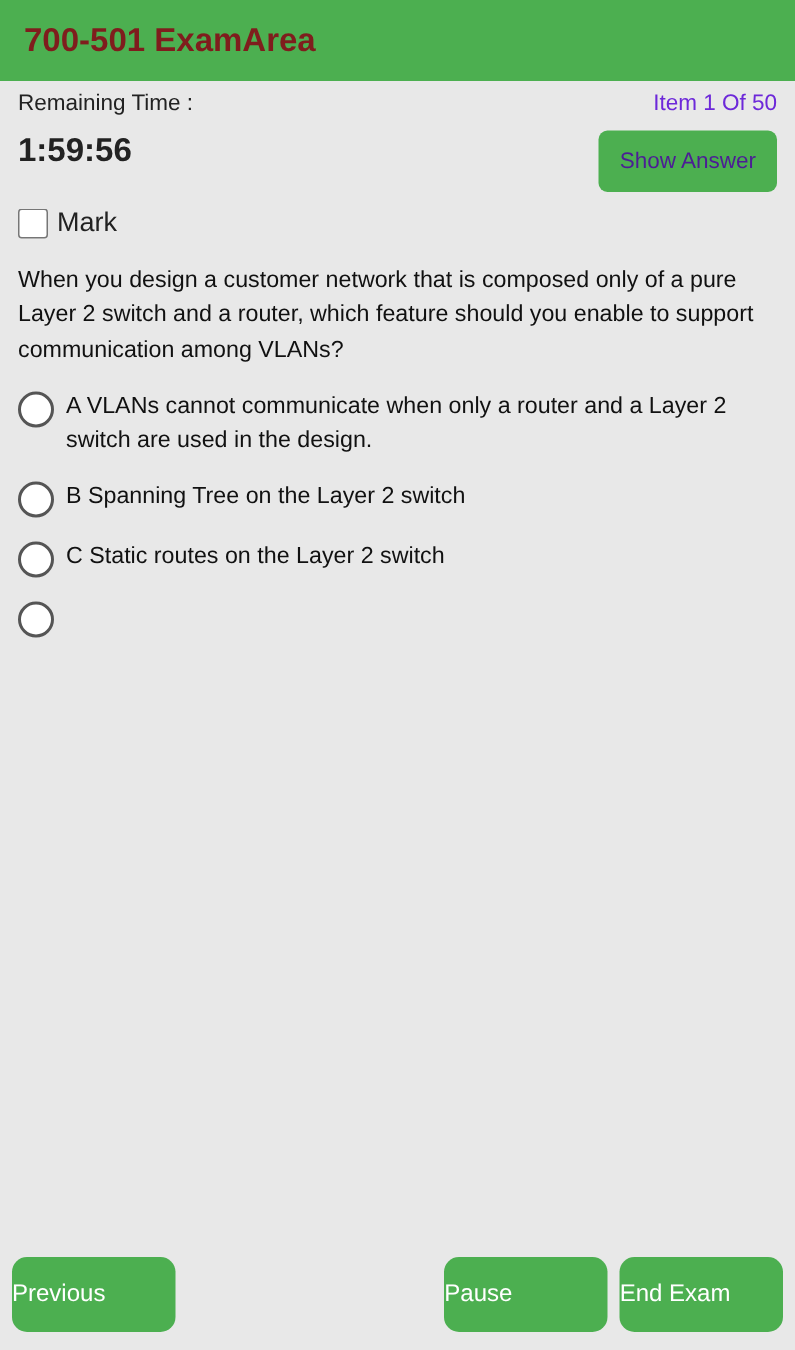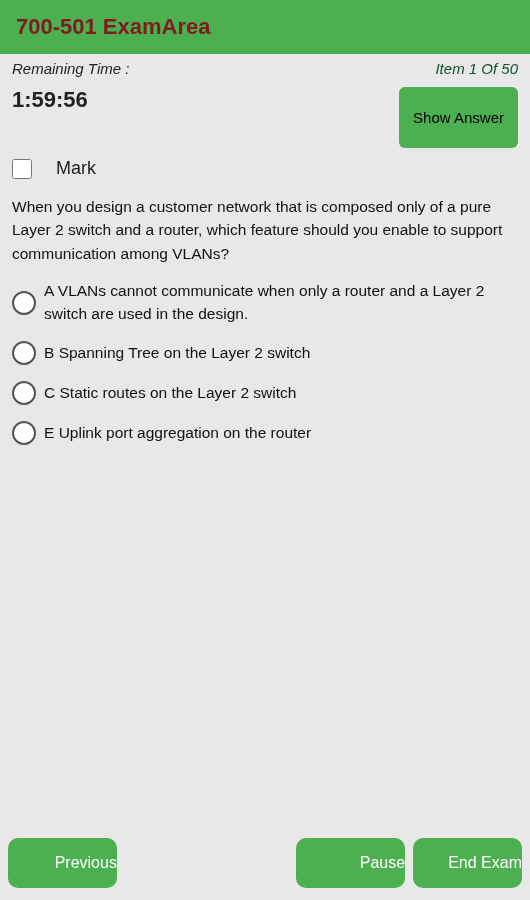--- a/index.html
+++ b/index.html
@@ -25,63 +25,62 @@
       font-weight: bold;
     }
 
     
     #sub-header {
       background: #e8e8e8;
       padding: 6px 12px;
       display: flex;
       justify-content: space-between;
       align-items: center;
-      font-style: italic;
     }
     #remaining-label {
       font-size: 15px;
       color: #222;
     }
     #item-label {
       font-size: 15px;
-      color: #14532d;
+      color: #6d28d9;
     }
 
     
     #timer-row {
       background: #e8e8e8;
       padding: 4px 12px 6px 12px;
       display: flex;
       justify-content: space-between;
       align-items: flex-start;
     }
     #timer {
       font-size: 22px;
       font-weight: bold;
       color: #222;
     }
     #show-answer-btn {
       background: #4caf50;
-      color: #000000;
+      color: #4c1d95;
       border: none;
       border-radius: 6px;
-      padding: 22px 14px;
+      padding: 12px 14px;
       font-size: 15px;
       cursor: pointer;
       min-width: 110px;
       text-align: center;
     }
 
     
     #mark-row {
       background: #e8e8e8;
       padding: 4px 12px 8px 12px;
       display: flex;
       align-items: center;
-      gap: 24px;
+      gap: 6px;
     }
     #mark-checkbox {
       width: 20px;
       height: 20px;
       cursor: pointer;
     }
     #mark-label {
       font-size: 18px;
       color: #222;
     }
@@ -95,21 +94,21 @@
     #question-text {
       font-size: 15.5px;
       color: #111;
       line-height: 1.5;
       margin-bottom: 14px;
     }
 
     
     .option-row {
       display: flex;
-      align-items: center;
+      align-items: flex-start;
       margin-bottom: 14px;
       gap: 8px;
     }
     .radio-btn {
       width: 24px;
       height: 24px;
       border-radius: 50%;
       border: 2px solid #555;
       background: white;
       flex-shrink: 0;
@@ -148,21 +147,21 @@
     }
     .nav-btn {
       background: #4caf50;
       color: white;
       border: none;
       border-radius: 10px;
       font-size: 16px;
       padding: 16px 0;
       cursor: pointer;
       flex: 1;
-      text-align: right;
+      text-align: left;
     }
     #nav-spacer {
       flex: 1.5;
     }
   </style>
 </head>
 <body>
 
 <div id="header">
   <span id="header-title">700-501 ExamArea</span>
@@ -194,21 +193,20 @@
       <div class="option-row">
         <div class="radio-btn"></div>
         <span class="option-text">B    Spanning Tree on the Layer 2 switch</span>
       </div>
       <div class="option-row">
         <div class="radio-btn"></div>
         <span class="option-text">C    Static routes on the Layer 2 switch</span>
       </div>
       <div class="option-row">
         <div class="radio-btn"></div>
-        <span class="option-text">E    Uplink port aggregation on the router</span>
       </div>
     </div>
 </div>
 
 <div id="spacer"></div>
 
 <div id="bottom-nav">
   <button class="nav-btn">Previous</button>
   <div id="nav-spacer"></div>
   <button class="nav-btn">Pause</button>

